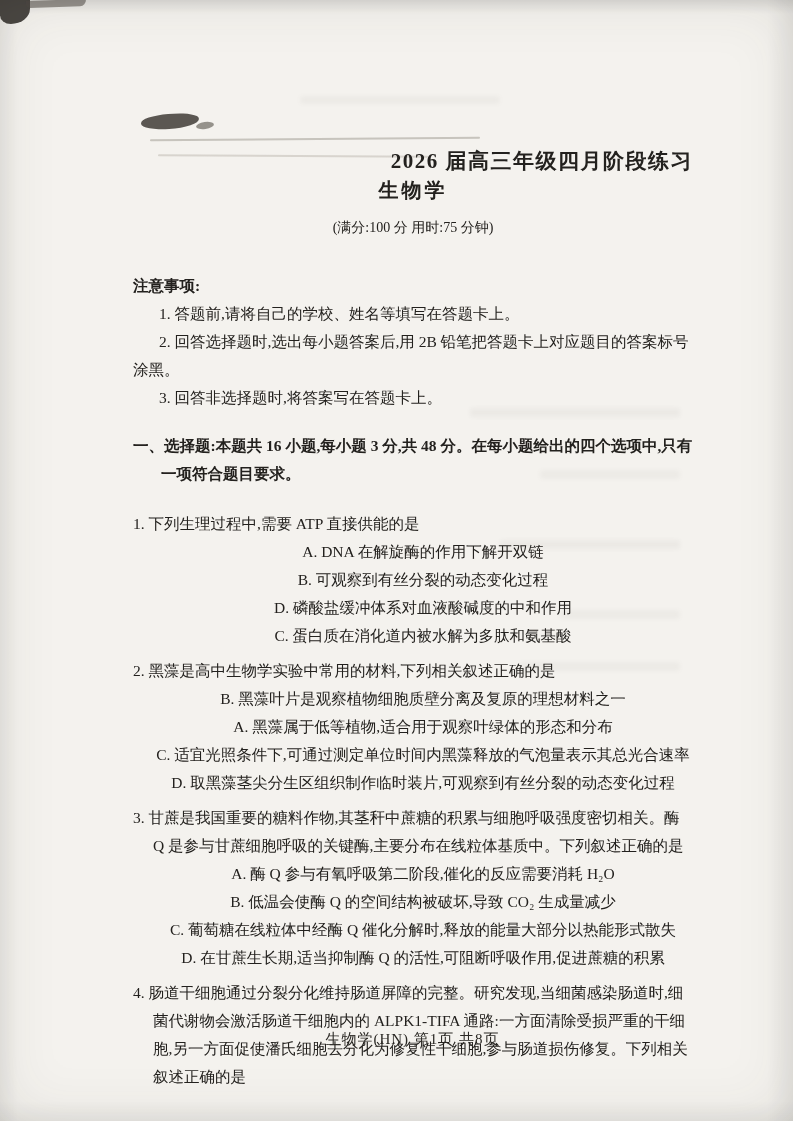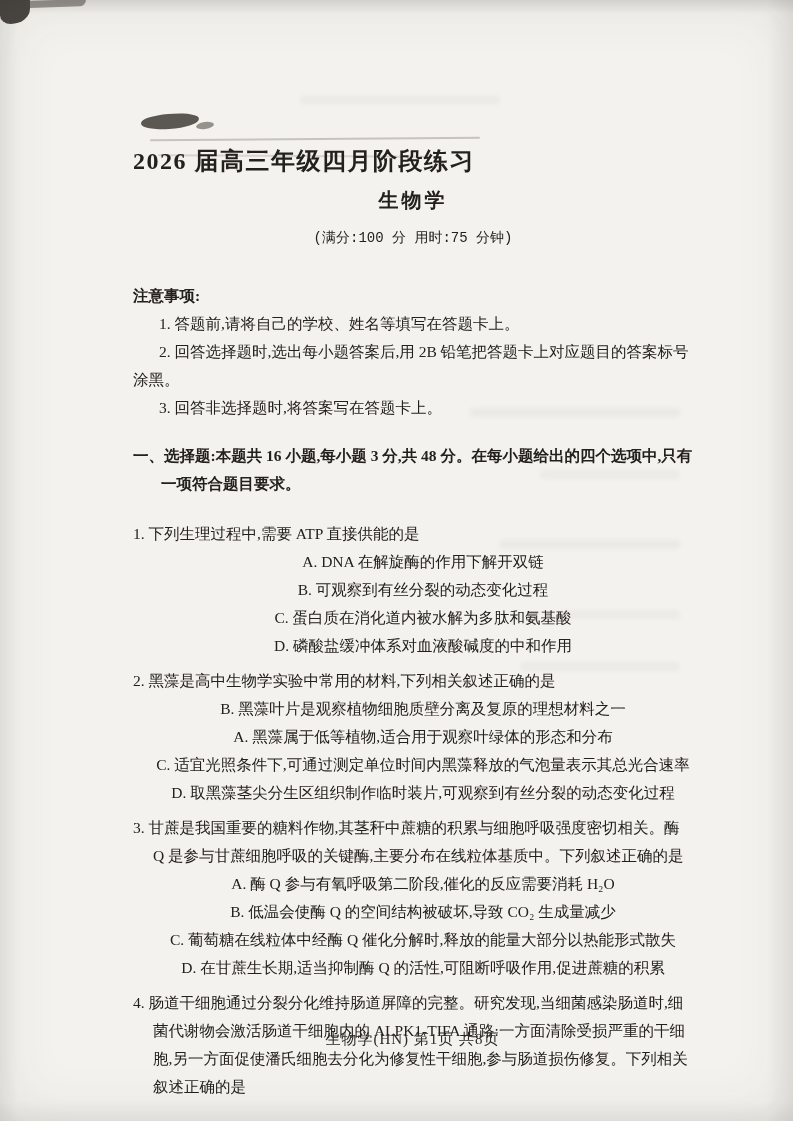--- a/index.html
+++ b/index.html
@@ -28,40 +28,38 @@
   }
   .content {
     position: absolute;
     top: 146px;
     left: 133px;
     width: 560px;
     font-size: 15.5px;
     line-height: 28px;
   }
   .title {
-    text-align: left;
-    font-size: 24px;
+    text-align: right;
+    font-size: 21px;
     font-weight: 600;
     letter-spacing: 1.5px;
     line-height: 30px;
-    margin-bottom: 10px;
   }
   .subject {
     text-align: center;
     font-size: 20px;
     font-weight: 600;
     letter-spacing: 3px;
     line-height: 28px;
     margin-bottom: 10px;
   }
   .meta {
     text-align: center;
     font-size: 14px;
     margin-bottom: 30px;
-    font-family: Liberation Mono, monospace;
   }
   .notes-header {
     font-weight: bold;
   }
   .note {
     text-indent: 26px;
   }
   .notes {
     margin-bottom: 20px;
   }
@@ -184,22 +182,22 @@
       <div class="note">2. 回答选择题时,选出每小题答案后,用 2B 铅笔把答题卡上对应题目的答案标号涂黑。</div>
       <div class="note">3. 回答非选择题时,将答案写在答题卡上。</div>
     </div>
 
     <div class="section-header">一、选择题:本题共 16 小题,每小题 3 分,共 48 分。在每小题给出的四个选项中,只有一项符合题目要求。</div>
 
     <div class="question">
       <div class="stem">1. 下列生理过程中,需要 ATP 直接供能的是</div>
       <div class="option">A. DNA 在解旋酶的作用下解开双链</div>
       <div class="option">B. 可观察到有丝分裂的动态变化过程</div>
+      <div class="option">D. 磷酸盐缓冲体系对血液酸碱度的中和作用</div>
       <div class="option">C. 蛋白质在消化道内被水解为多肽和氨基酸</div>
-      <div class="option">D. 磷酸盐缓冲体系对血液酸碱度的中和作用</div>
     </div>
 
     <div class="question">
       <div class="stem">2. 黑藻是高中生物学实验中常用的材料,下列相关叙述正确的是</div>
       <div class="option">B. 黑藻叶片是观察植物细胞质壁分离及复原的理想材料之一</div>
       <div class="option">A. 黑藻属于低等植物,适合用于观察叶绿体的形态和分布</div>
       <div class="option">C. 适宜光照条件下,可通过测定单位时间内黑藻释放的气泡量表示其总光合速率</div>
       <div class="option">D. 取黑藻茎尖分生区组织制作临时装片,可观察到有丝分裂的动态变化过程</div>
     </div>
 

